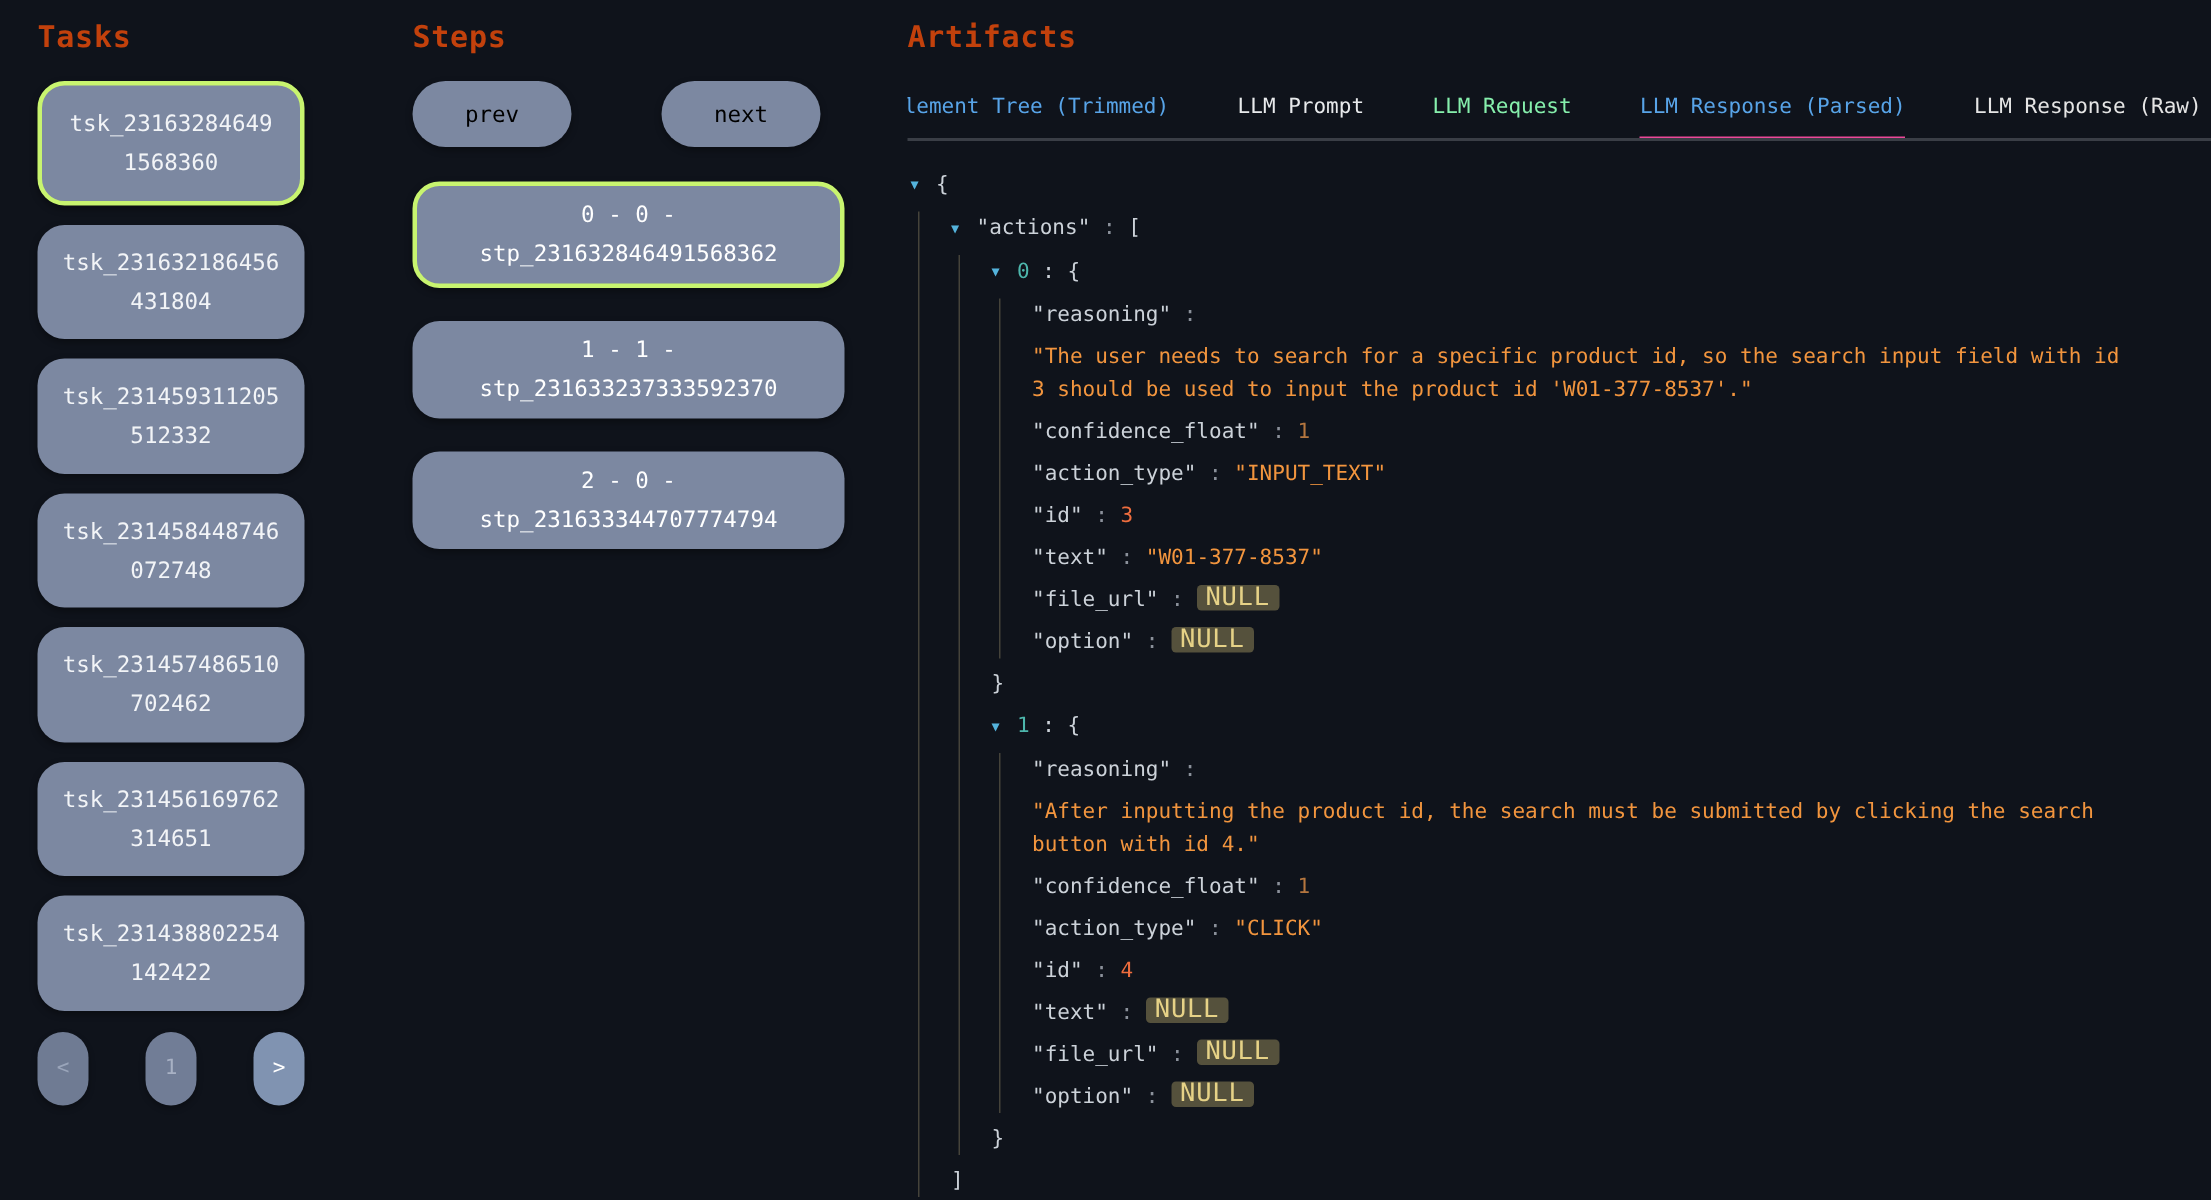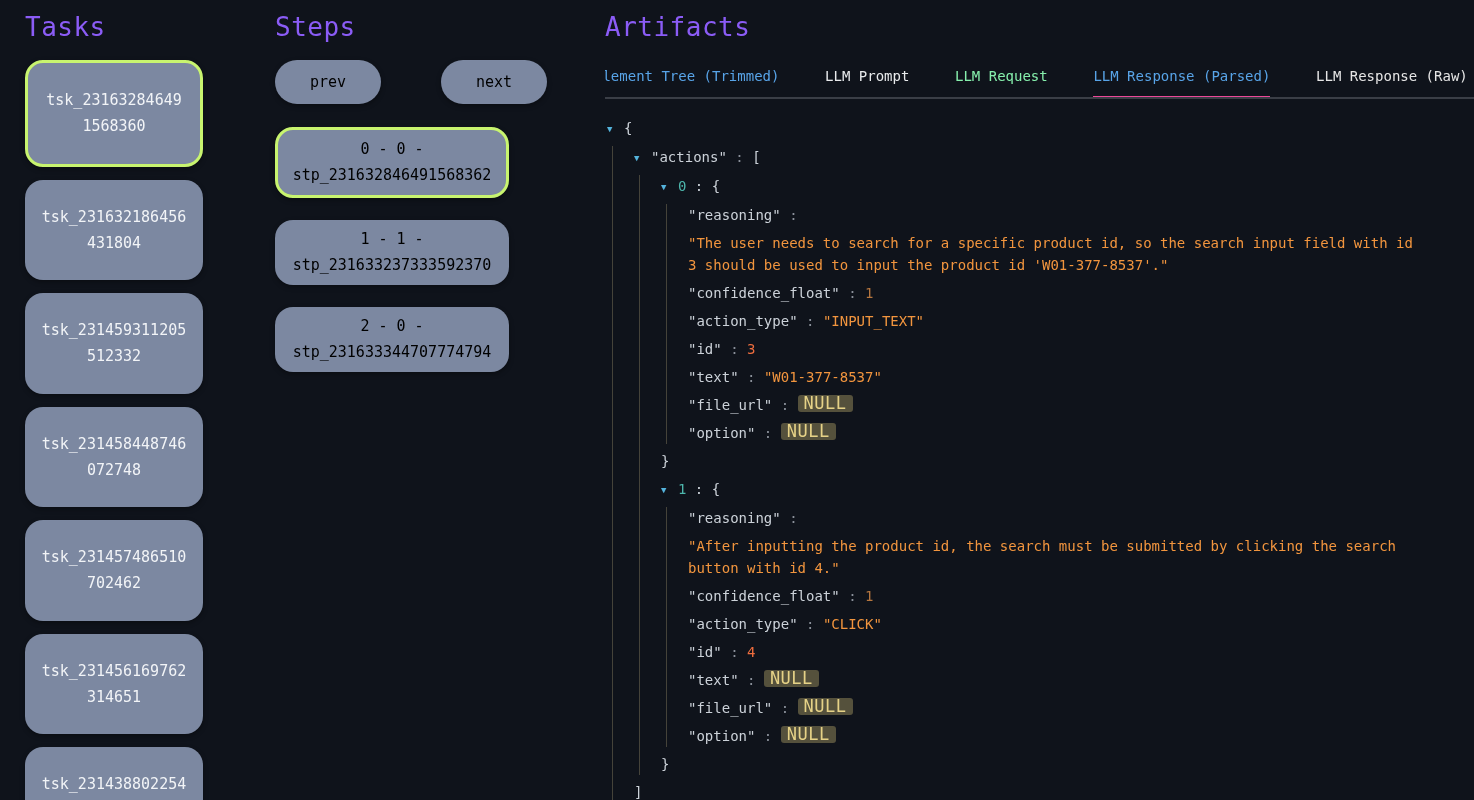--- a/index.html
+++ b/index.html
@@ -4,31 +4,31 @@
 <style>
   * { margin:0; padding:0; box-sizing:border-box; }
   html,body { width:1474px; height:800px; overflow:hidden; }
   body {
     background:#0f131b;
     font-family:"DejaVu Sans Mono","Liberation Mono",monospace;
     color:#e7eaee;
     position:relative;
   }
   .col-title {
-    font-size:26px; font-weight:400; color:#8b5cf6; letter-spacing:.5px;
+    font-size:20px; font-weight:700; color:#c2410c; letter-spacing:.5px;
   }
   
   #tasks-col { position:absolute; left:25px; top:12px; width:178px; }
   .task-btn {
     width:178px; min-height:75px; margin-top:13px;
     background:#7c88a1; border:none; border-radius:18px;
     color:#f2f4f7; font-family:inherit; font-size:15px; line-height:1.75;
     white-space:pre-line; text-align:center; cursor:pointer;
     box-shadow:0 2px 5px rgba(0,0,0,.35);
-    display:flex; align-items:center; justify-content:center; padding:24px 6px;
+    display:flex; align-items:center; justify-content:center; padding:12px 6px;
   }
   .task-btn:first-of-type { margin-top:18px; }
   .task-btn.selected, .step-btn.selected { border:3px solid #c8f46f; }
   
   #pagination { display:flex; margin-top:14px; align-items:center; }
   .pag-btn {
     width:39px; height:49px; border:none; border-radius:19px;
     font-family:inherit; font-size:14px; cursor:pointer;
     box-shadow:0 2px 4px rgba(0,0,0,.3);
   }
@@ -37,23 +37,23 @@
   .pag-next { background:#8093b1; color:#ffffff; }
   
   #steps-col { position:absolute; left:275px; top:12px; width:272px; }
   #step-nav { display:flex; justify-content:space-between; margin-top:18px; }
   .nav-btn {
     width:106px; height:44px; border:none; border-radius:22px;
     background:#7c88a1; color:#000000; font-family:inherit; font-size:15px;
     cursor:pointer; box-shadow:0 2px 5px rgba(0,0,0,.35);
   }
   .step-btn {
-    width:234px; min-height:65px; margin-top:22px;
+    width:288px; min-height:65px; margin-top:22px;
     background:#7c88a1; border:none; border-radius:18px;
-    color:#000000; font-family:inherit; font-size:15px; line-height:1.75;
+    color:#ffffff; font-family:inherit; font-size:15px; line-height:1.75;
     white-space:pre-line; text-align:center; cursor:pointer;
     box-shadow:0 2px 5px rgba(0,0,0,.35);
     display:flex; align-items:center; justify-content:center; padding:6px 4px;
   }
   .step-btn.selected { margin-top:23px; }
   
   #artifacts-col { position:absolute; left:605px; top:12px; width:869px; }
   #tab-row {
     margin-top:24px; overflow:hidden; white-space:nowrap;
     border-bottom:2px solid #3a3e46; padding-bottom:0;

